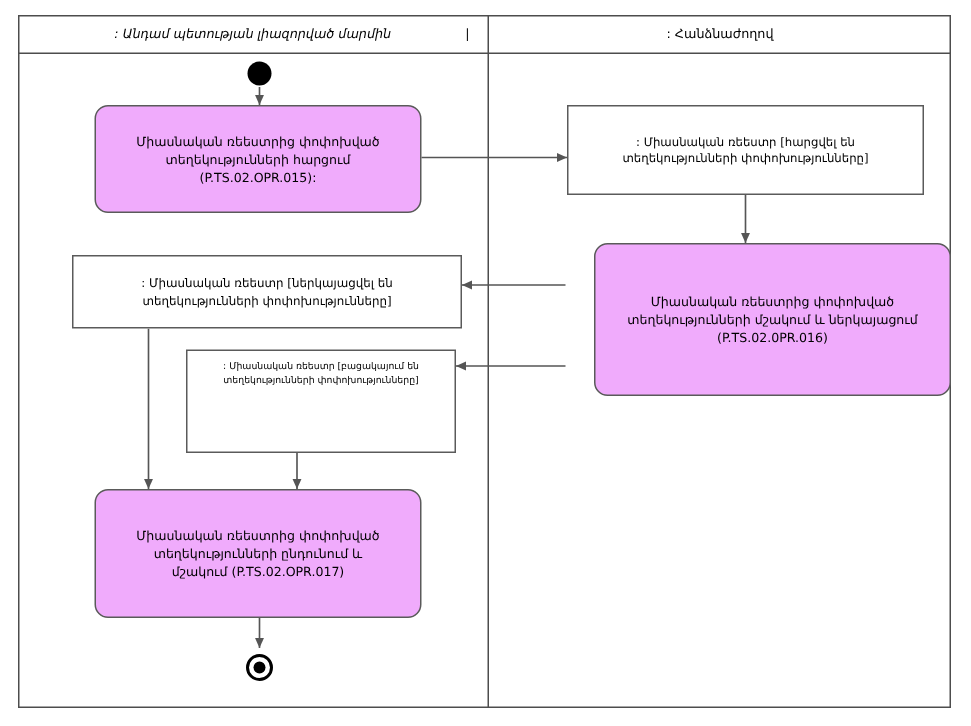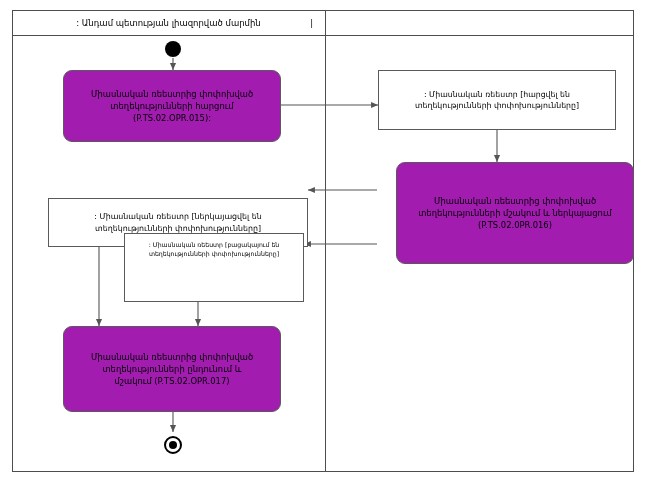--- a/index.html
+++ b/index.html
@@ -51,37 +51,37 @@
     position: absolute;
     top: 10px;
     height: 26px;
     line-height: 26px;
     text-align: center;
     font-size: 8.5px;
     color: #000000;
     white-space: nowrap;
     overflow: hidden;
   }
-  .lane-title.left  { left: 12px;  width: 313px; }
+  .lane-title.left  { left: 12px;  width: 313px; font-style: italic; }
   .lane-title.right { left: 326px; width: 308px; }
   .lane-title .tick {
     position: absolute;
     right: 12px;
     top: 0;
     font-size: 8.5px;
     color: #000000;
   }
 
   
   .activity {
     position: absolute;
     box-sizing: border-box;
     border: 1px solid #5a5a5a;
     border-radius: 9px;
-    background: #a21caf;
+    background: #f0abfc;
     display: flex;
     align-items: center;
     justify-content: center;
     text-align: center;
     font-size: 8.4px;
     line-height: 1.45;
     color: #000000;
     padding: 4px 20px;
   }
   .activity .txt { display: block; width: 100%; }
@@ -143,20 +143,23 @@
 <div id="canvas">
 
   <div class="frame"></div>
   <div class="lane-header-row"></div>
   <div class="lane-divider"></div>
 
   <div class="lane-title left">
     <span>: Անդամ պետության լիազորված մարմին</span>
     <span class="tick">|</span>
   </div>
+  <div class="lane-title right">
+    <span>: Հանձնաժողով</span>
+  </div>
 
   <svg id="edges" viewBox="0 0 647 484" xmlns="http://www.w3.org/2000/svg">
     <defs>
       <marker id="arrow" viewBox="0 0 10 10" refX="9" refY="5" markerWidth="7" markerHeight="7" orient="auto-start-reverse">
         <path d="M 0 1 L 9 5 L 0 9 z" fill="#555555"></path>
       </marker>
     </defs>
 
     <path d="M 173 58 L 173 70" stroke="#555555" stroke-width="1.1" fill="none" marker-end="url(#arrow)"></path>
 
@@ -182,21 +185,21 @@
   </div>
 
   <div class="objnode" style="left:378px; top:70px; width:238px; height:60px; font-size:7.8px; line-height:1.45; display:flex; align-items:center; justify-content:center;">
     <span class="txt">: Միասնական ռեեստր [հարցվել են տեղեկությունների փոփոխությունները]</span>
   </div>
 
   <div class="activity" style="left:396px; top:162px; width:238px; height:102px;">
     <span class="txt">Միասնական ռեեստրից փոփոխված տեղեկությունների մշակում և ներկայացում (P.TS.02.0PR.016)</span>
   </div>
 
-  <div class="objnode" style="left:48px; top:170px; width:260px; height:49px; font-size:7.9px; line-height:1.45; display:flex; align-items:center; justify-content:flex-start;margin-top:28px;">
+  <div class="objnode" style="left:48px; top:170px; width:260px; height:49px; font-size:7.9px; line-height:1.45; display:flex; align-items:center; justify-content:flex-start;">
     <span class="txt">: Միասնական ռեեստր [ներկայացվել են տեղեկությունների փոփոխությունները]</span>
   </div>
 
   <div class="objnode top-align" style="left:124px; top:233px; width:180px; height:69px; font-size:6.2px; line-height:1.5;">
     <span class="txt">: Միասնական ռեեստր [բացակայում են տեղեկությունների փոփոխությունները]</span>
   </div>
 
   <div class="activity" style="left:63px; top:326px; width:218px; height:86px;justify-content:flex-end;">
     <span class="txt">Միասնական ռեեստրից փոփոխված տեղեկությունների ընդունում և մշակում (P.TS.02.OPR.017)</span>
   </div>

